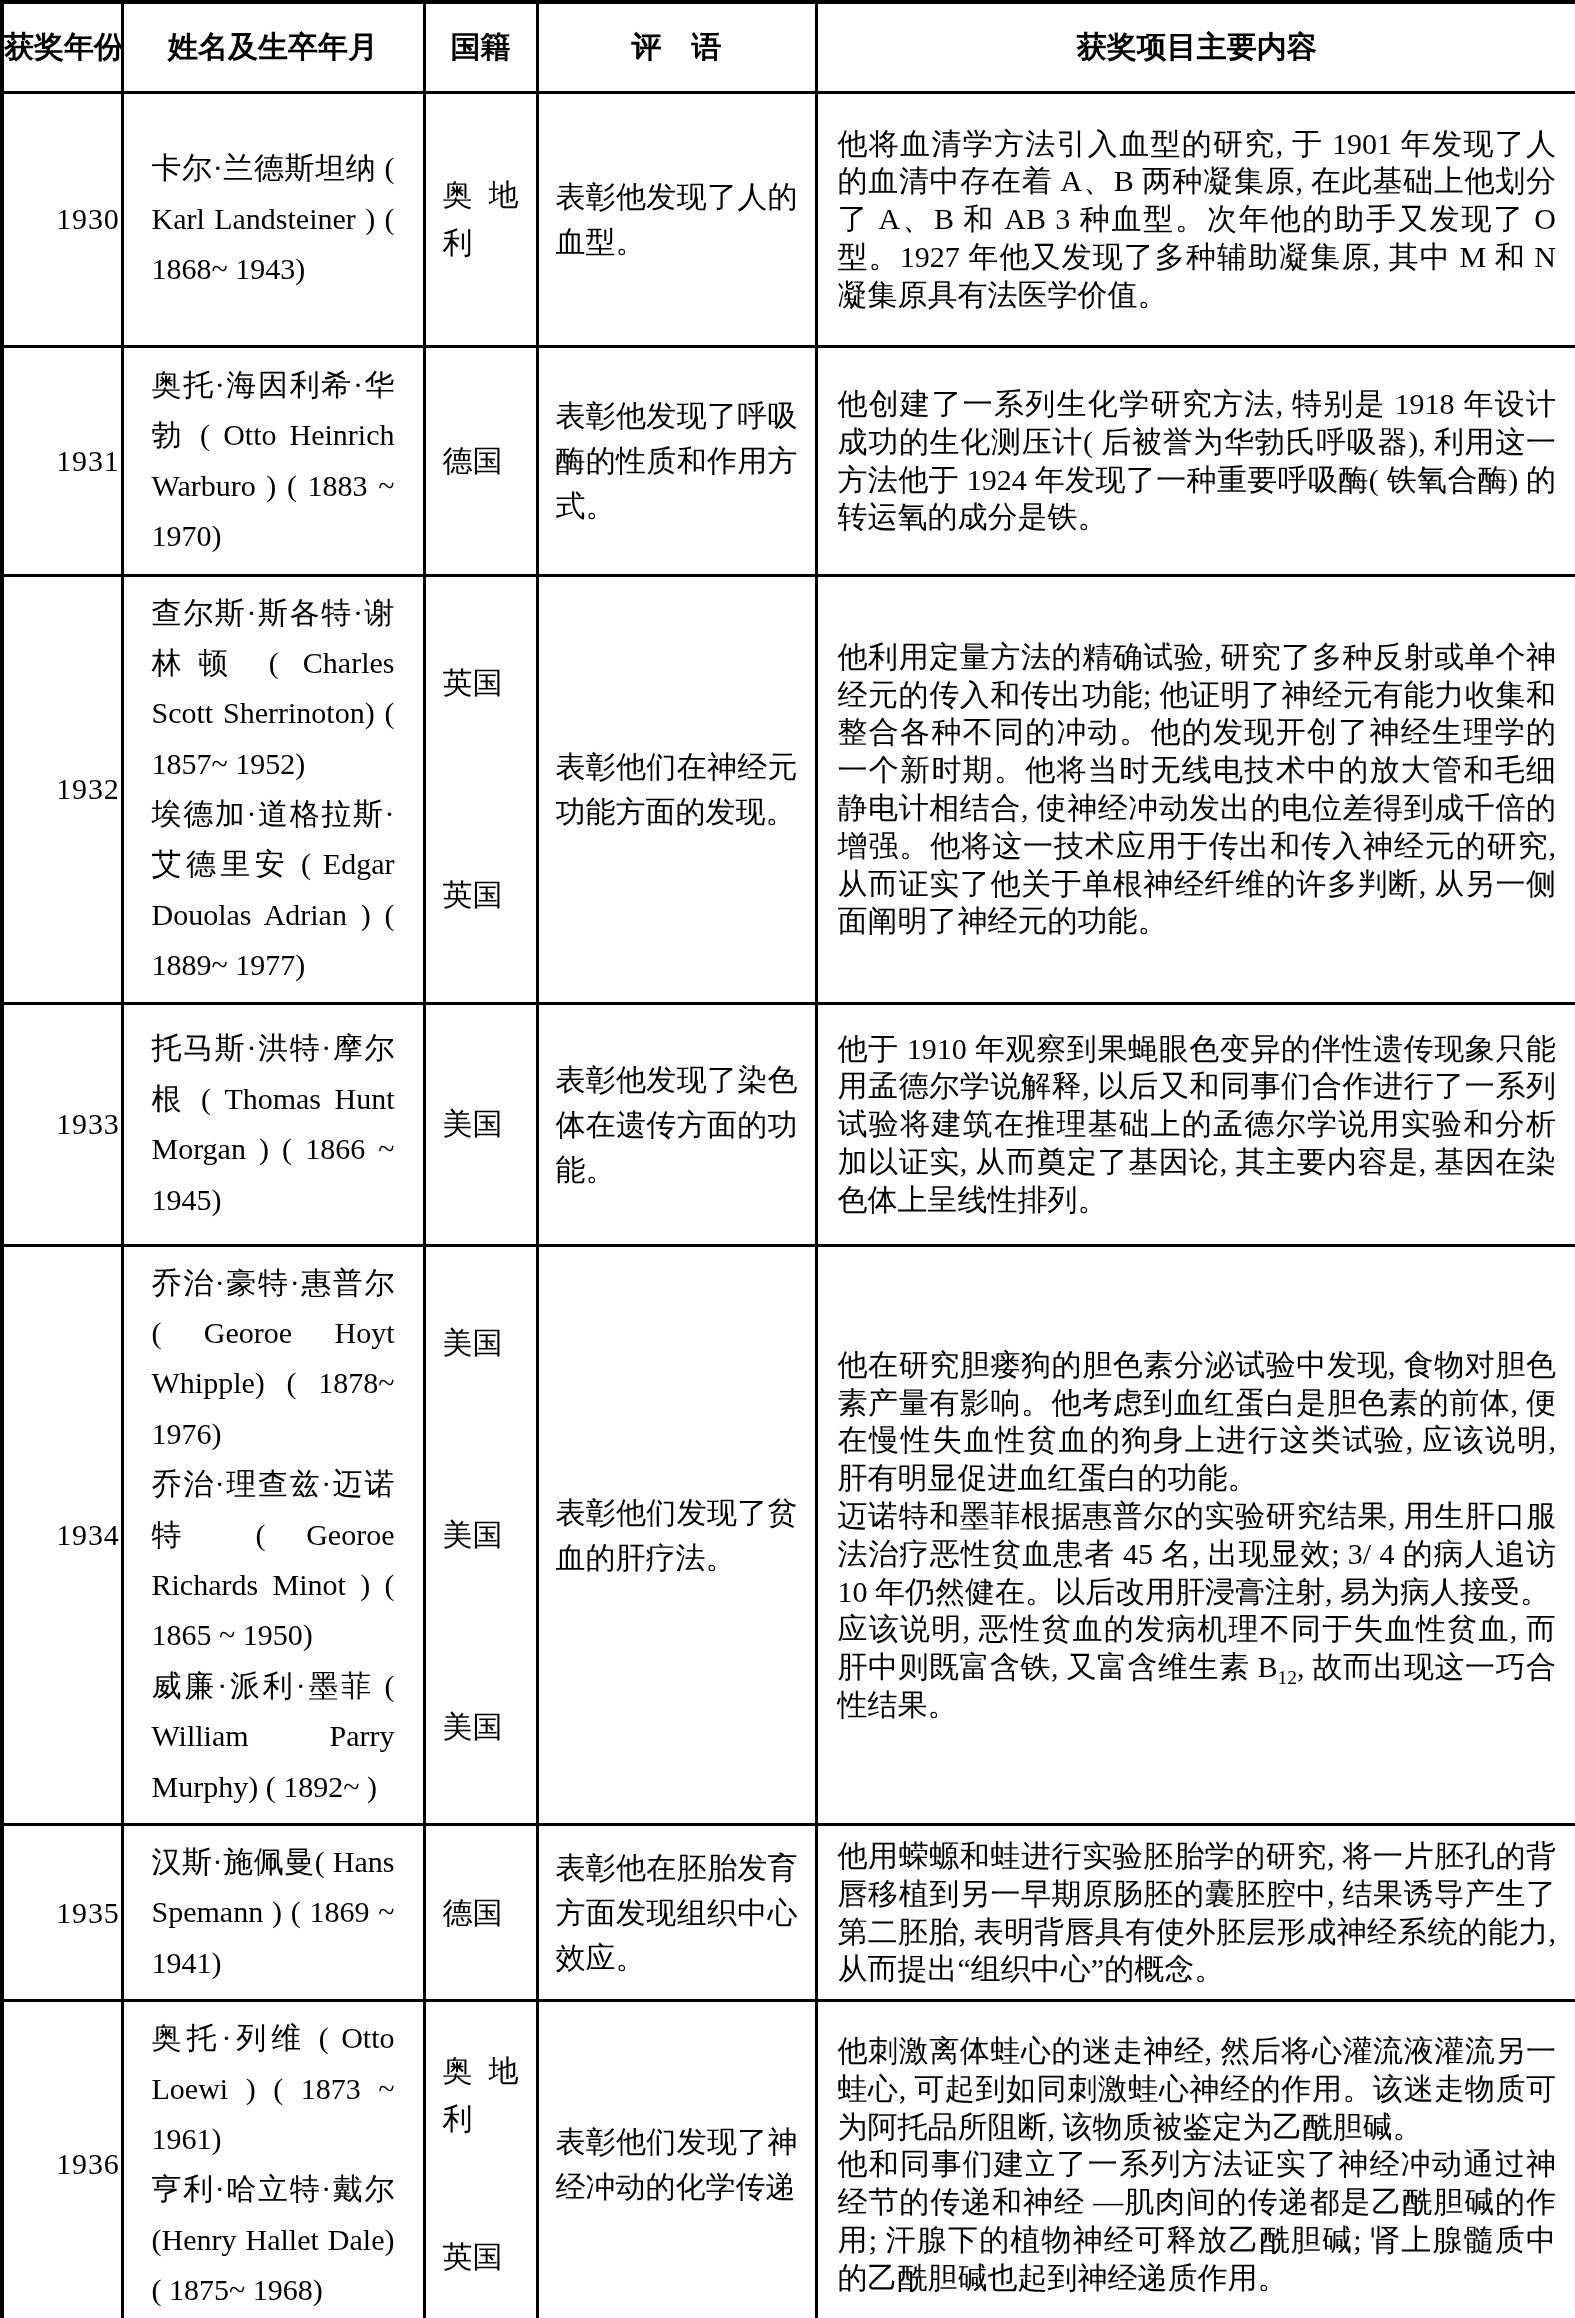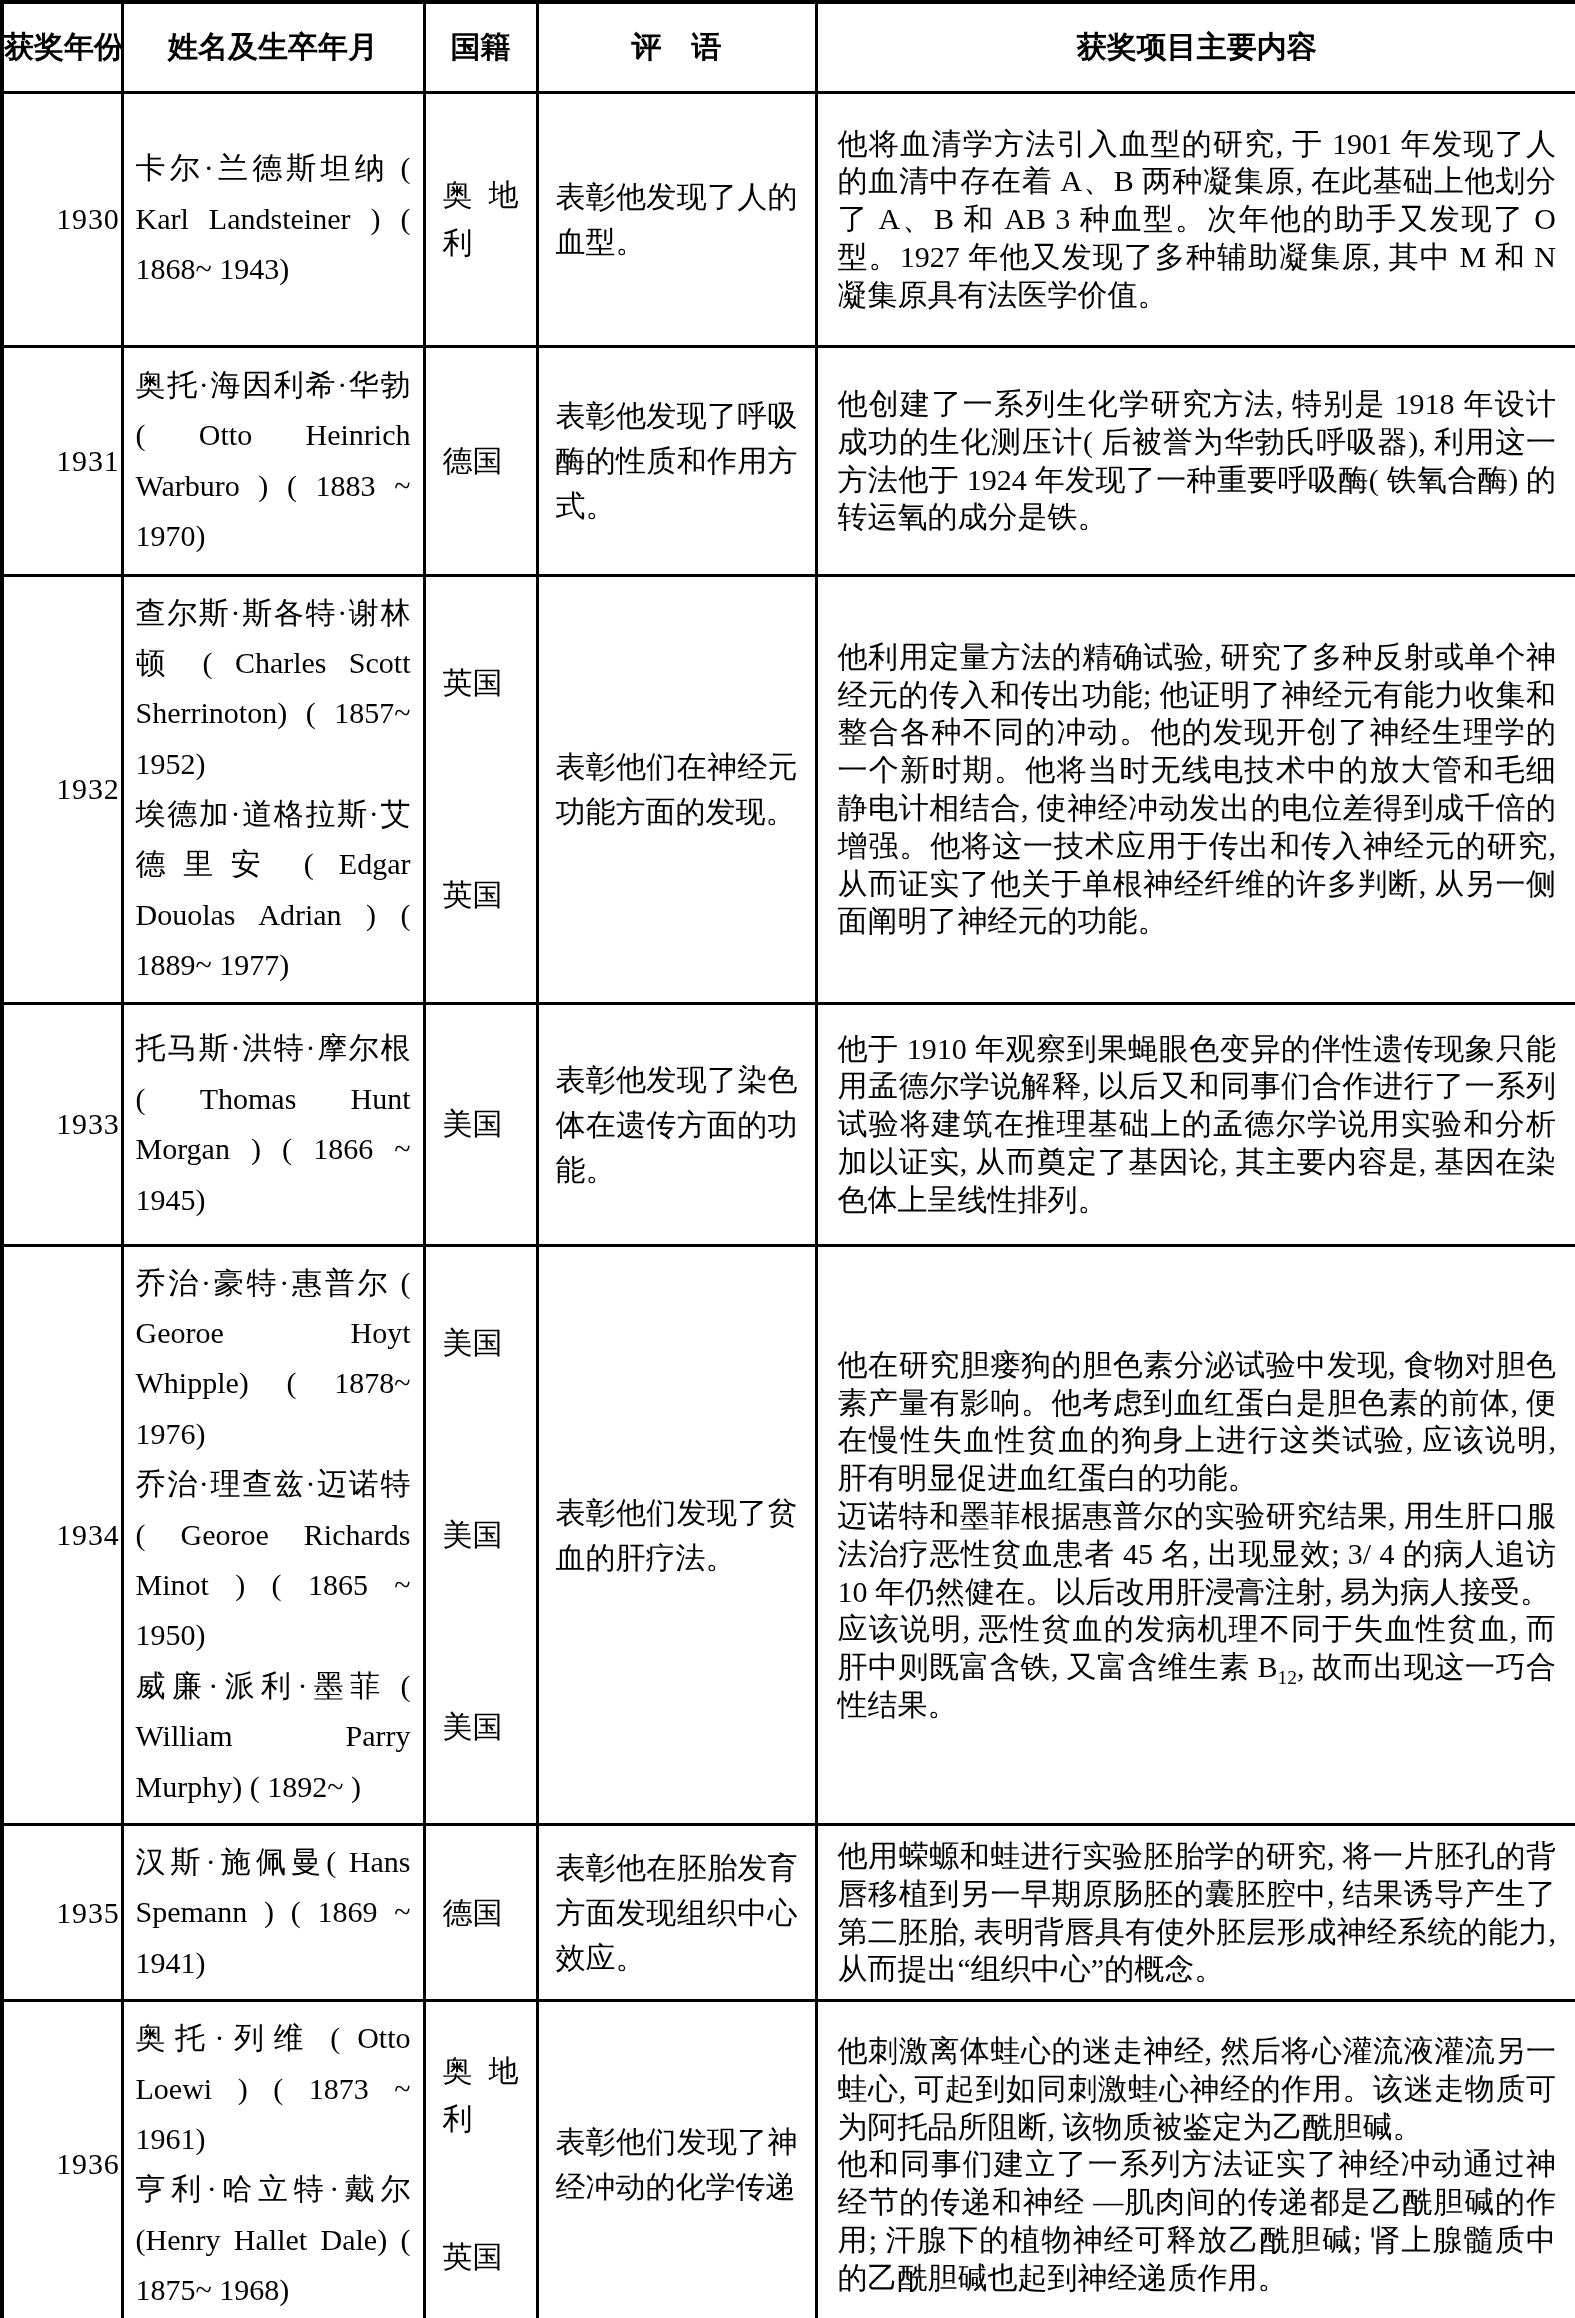--- a/index.html
+++ b/index.html
@@ -15,21 +15,21 @@
   tr.row-1931 { height:226px; }
   tr.row-1932 { height:356px; }
   tr.row-1933 { height:239px; }
   tr.row-1934 { height:456px; }
   tr.row-1935 { height:167px; }
   tr.row-1936 { height:295px; }
   tr.row-1937 { height:239px; }
 
   td.year-cell { text-align:right; vertical-align:middle; font-size:30px;
     letter-spacing:0.8px; }
-  td.name-cell { vertical-align:middle; padding:11px 12px; }
+  td.name-cell { vertical-align:middle; padding:11px 28px; }
   p.laureate { margin:0; font-size:30px; line-height:1.68; text-align:justify;
     text-justify:inter-character; }
   td.nat-cell { vertical-align:middle; padding:0; height:inherit; }
   .nat-stack { display:flex; flex-direction:column; justify-content:space-around;
     align-items:center; height:100%; min-height:100%; }
   .nat { width:76px; font-size:30px; line-height:1.6; text-align:justify;
     text-justify:inter-character; }
   td.citation-cell { vertical-align:middle; padding:9.3px 17px; }
   p.citation { margin:0; font-size:30px; line-height:1.5; text-align:justify;
     text-justify:inter-character; }

